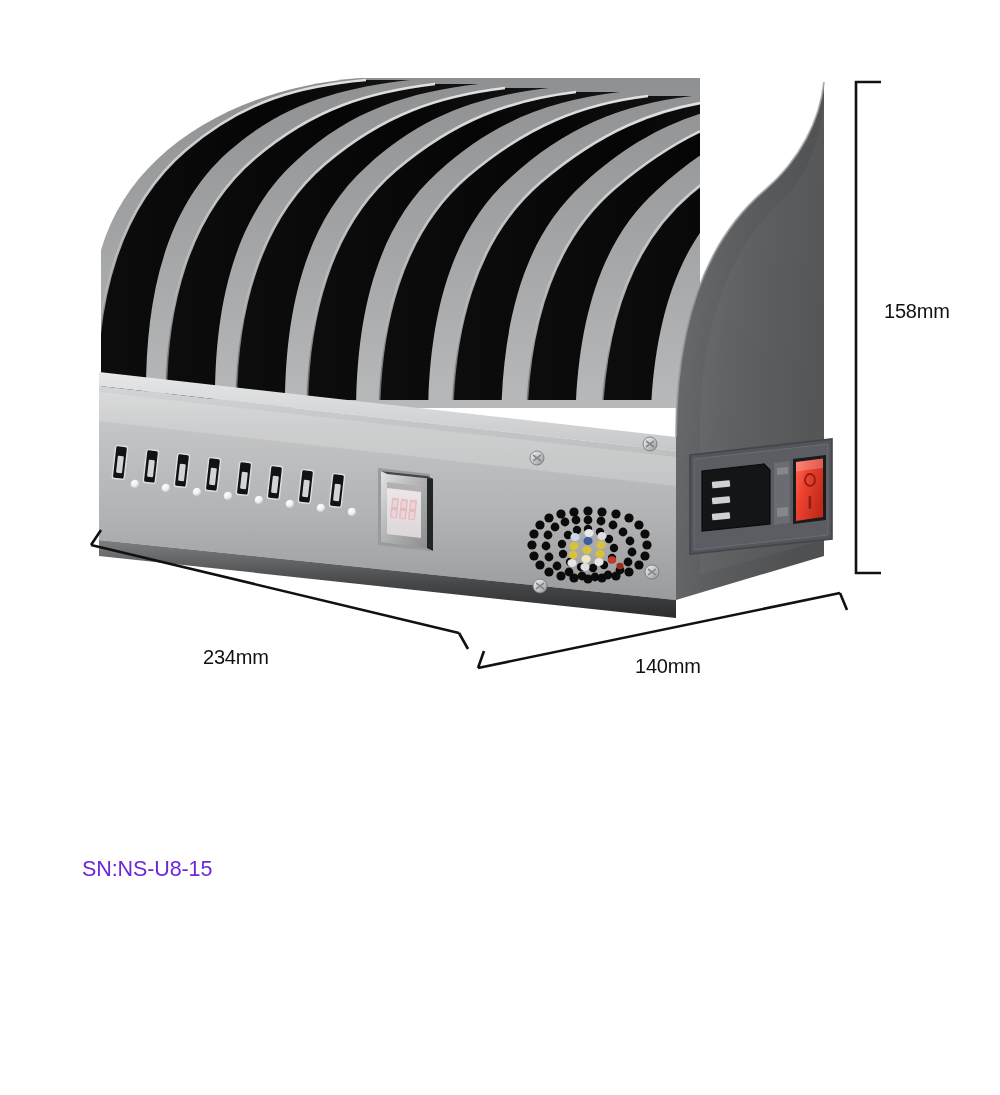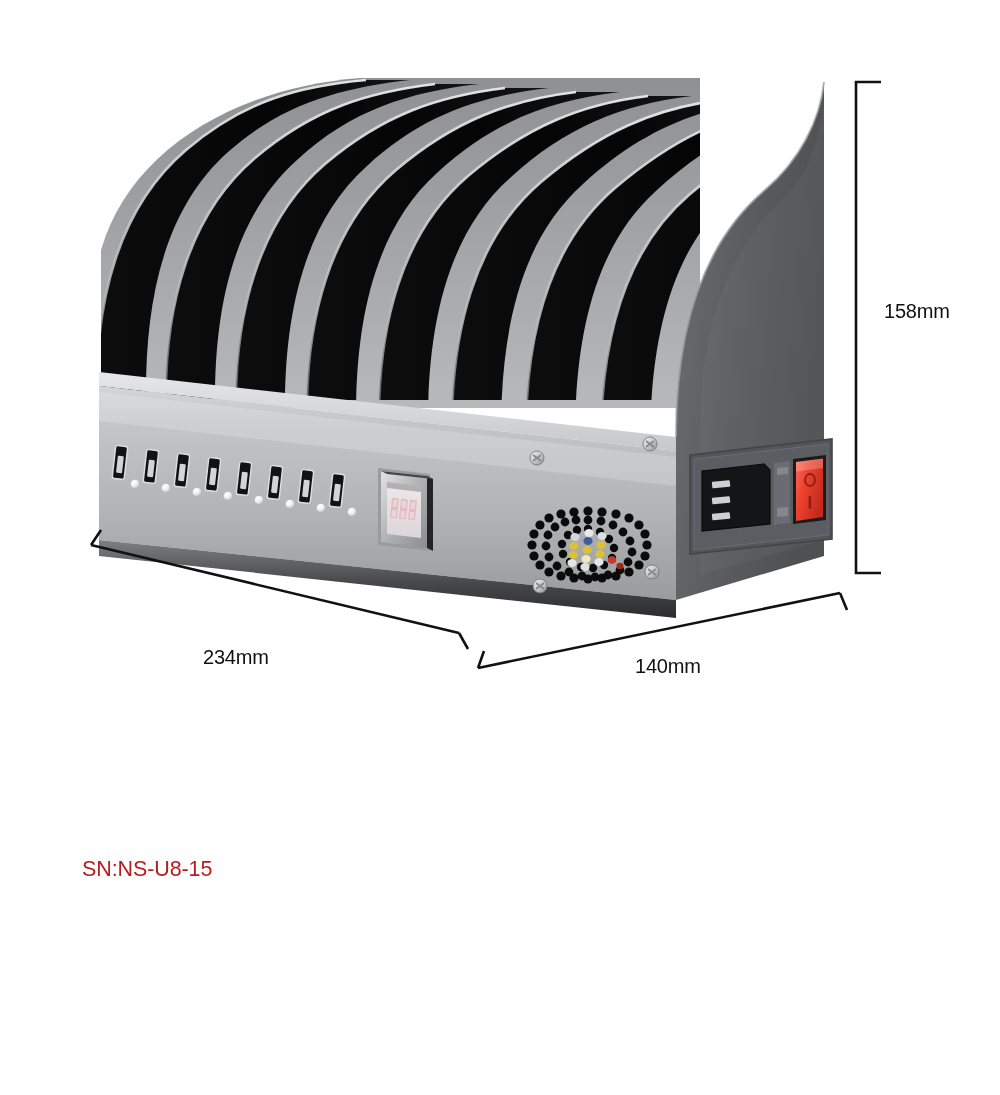--- a/index.html
+++ b/index.html
@@ -59,21 +59,21 @@
   #spec-block {
     position: absolute;
     left: 82px;
     top: 848px;
     width: 860px;
   }
   .spec-line {
     font-family: "Liberation Sans", sans-serif;
     font-size: 21.5px;
     line-height: 43px;
-    color: #b91c1c;
+    color: #6d28d9;
     white-space: pre;
     letter-spacing: -0.1px;
   }
 </style>
 </head>
 <body>
 
 <div id="product-stage">
 
   <svg id="product-svg" viewBox="0 0 1000 700" xmlns="http://www.w3.org/2000/svg">

